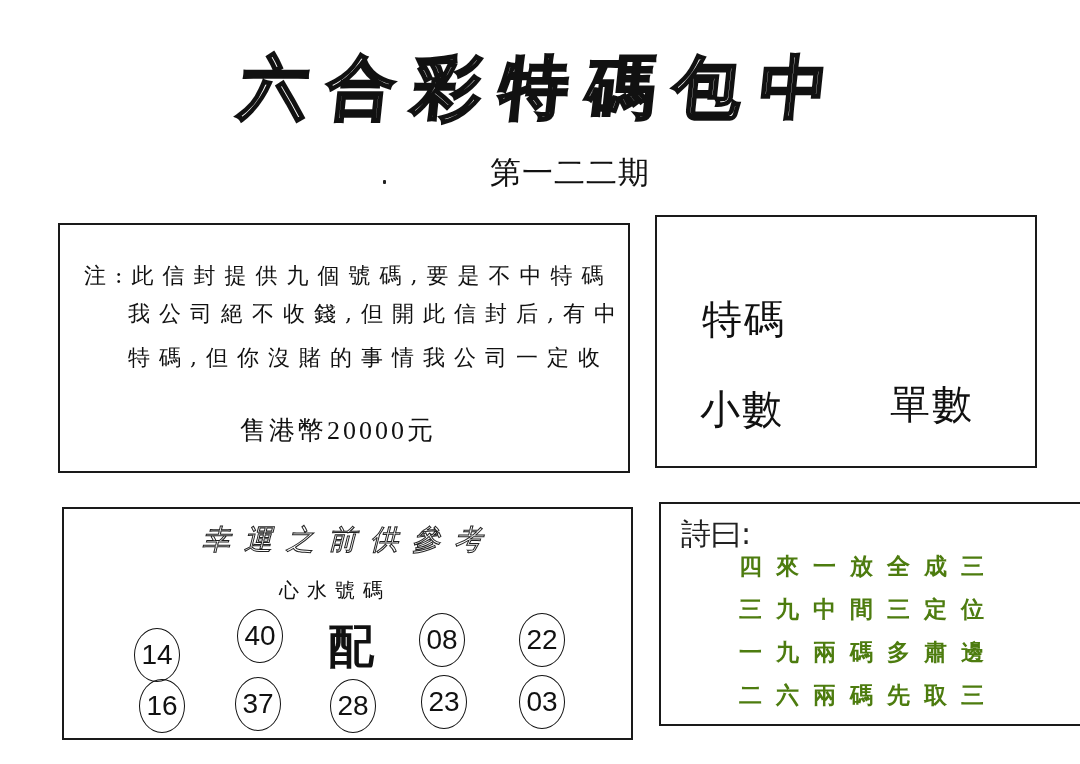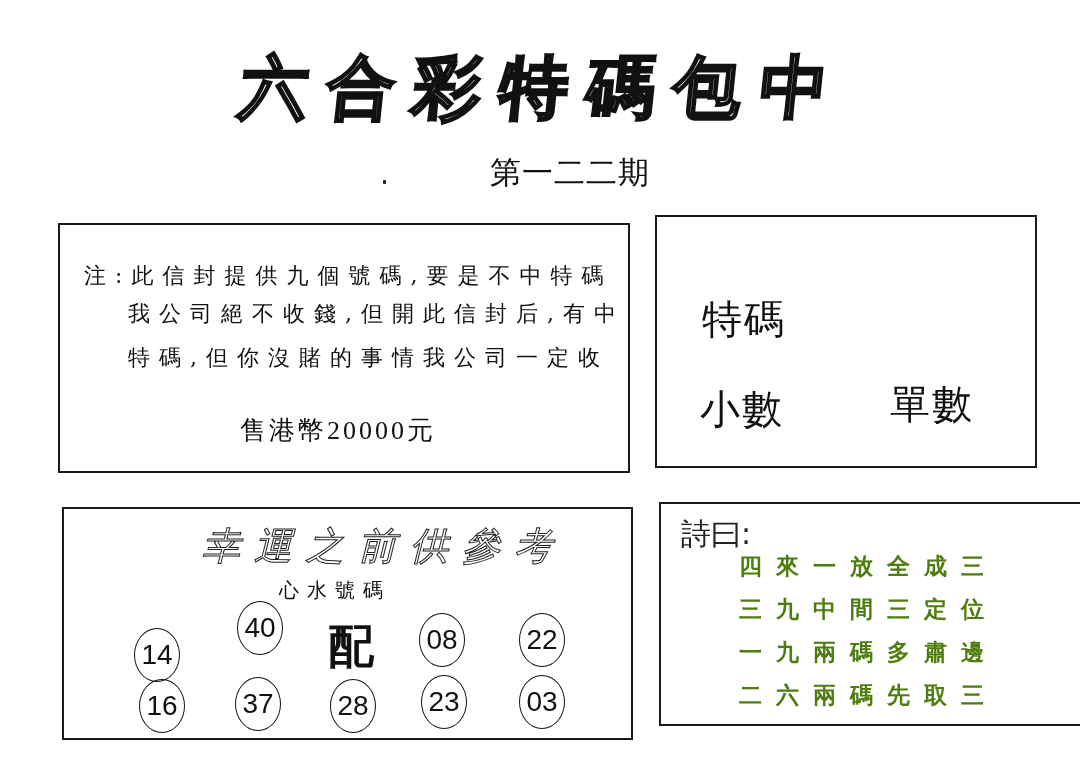--- a/index.html
+++ b/index.html
@@ -43,21 +43,21 @@
     }
     .feat.f1 { left: 45px; top: 50px; margin-top: 25px; }
     .feat.f2 { left: 233px; top: 48px; }
     .feat.f3 { left: 43px; top: 165px; }
     .feat.f4 { left: 233px; top: 160px; }
 
     
     .lucky-box { left: 62px; top: 507px; width: 571px; height: 233px; }
     .lucky-title {
       position: absolute; left: 138px; top: 12px; font-family: "DejaVu Serif", serif;
-      font-size: 38px; color: #fff; -webkit-text-stroke: 1px #222; letter-spacing: 14px;
+      font-size: 28px; color: #fff; -webkit-text-stroke: 1px #222; letter-spacing: 14px;
       font-style: italic;
     }
     .lucky-sub {
       position: absolute; left: 215px; top: 68px; font-family: "DejaVu Serif", serif;
       font-size: 20px; color: #111; letter-spacing: 8px;
     }
     .ball {
       position: absolute; width: 46px; height: 54px; border: 1.8px solid #111; border-radius: 50%;
       display: flex; align-items: center; justify-content: center;
       font-family: "Liberation Sans", sans-serif; font-size: 28px; color: #111;
@@ -111,21 +111,21 @@
   <div class="feat f1">特碼</div>
   <div class="feat f3">小數</div>
   <div class="feat f4">單數</div>
 </div>
 
 <div class="box lucky-box">
   <div class="lucky-title">幸運之前供參考</div>
   <div class="lucky-sub">心水號碼</div>
 
   <div class="ball" style="left:70px;top:119px;">14</div>
-  <div class="ball" style="left:173px;top:92px;">40</div>
+  <div class="ball" style="left:173px;top:100px;">40</div>
   <div class="pair-char">配</div>
   <div class="ball" style="left:355px;top:104px;">08</div>
   <div class="ball" style="left:455px;top:104px;">22</div>
 
   <div class="ball" style="left:75px;top:170px;">16</div>
   <div class="ball" style="left:171px;top:168px;">37</div>
   <div class="ball" style="left:266px;top:170px;">28</div>
   <div class="ball" style="left:357px;top:166px;">23</div>
   <div class="ball" style="left:455px;top:166px;">03</div>
 </div>

